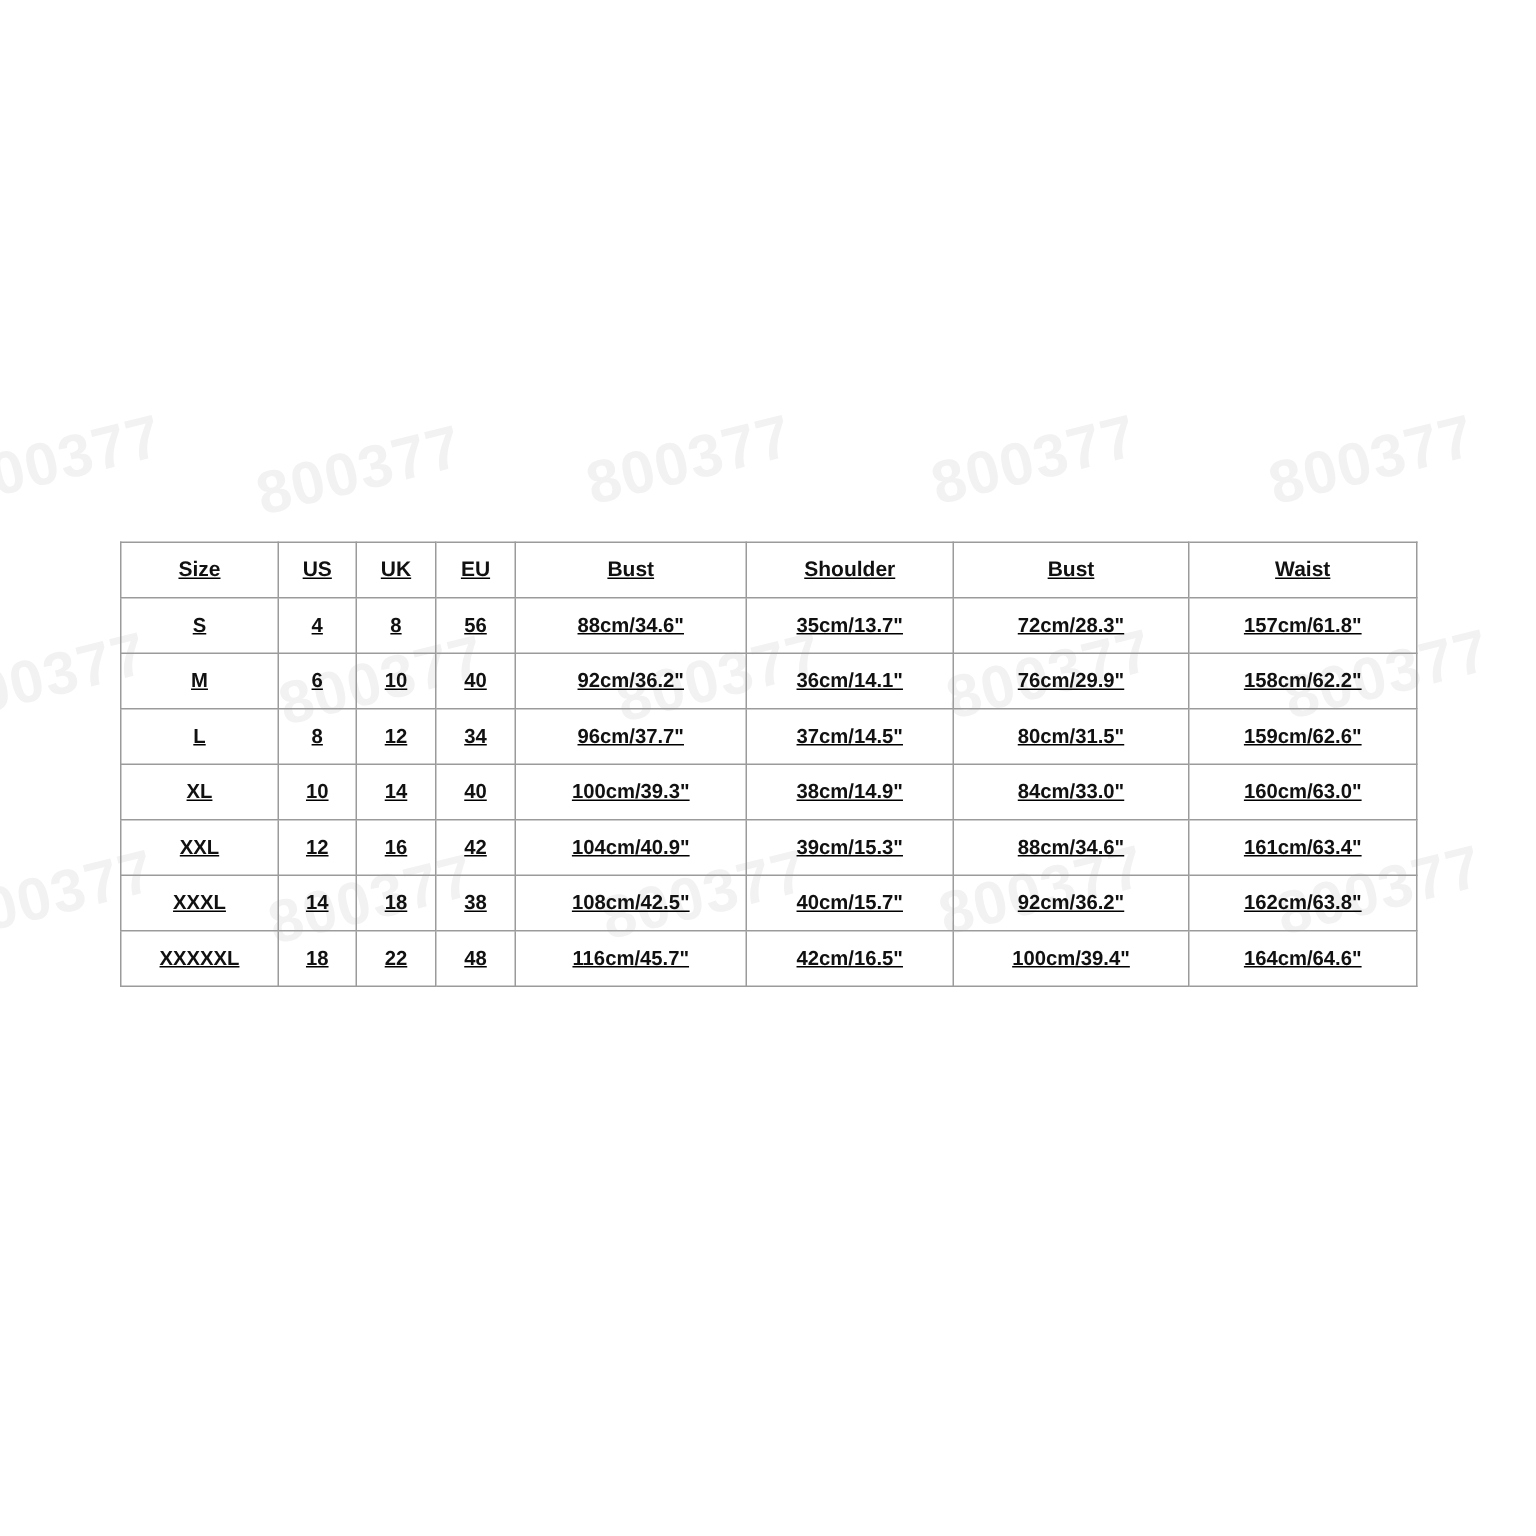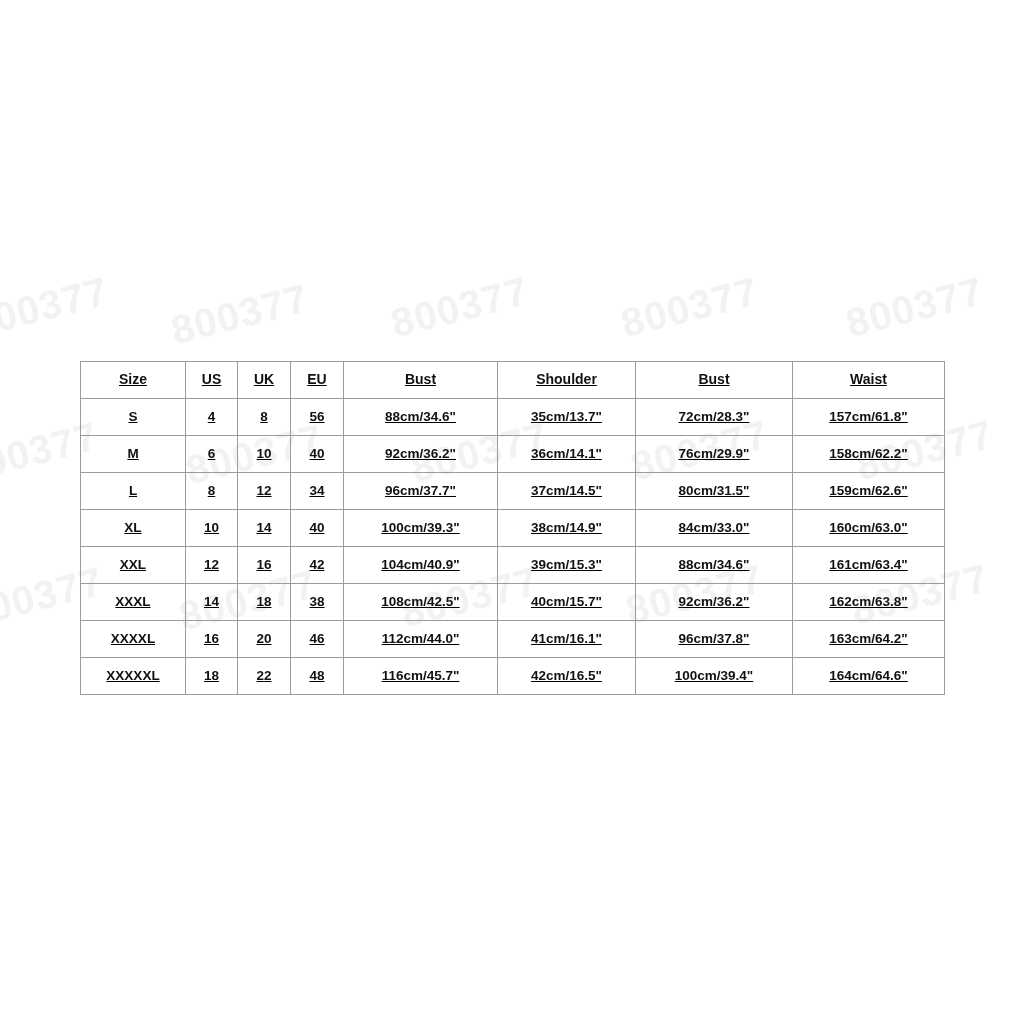--- a/index.html
+++ b/index.html
@@ -187,30 +187,20 @@
             <td>XXXL</td>
             <td>14</td>
             <td>18</td>
             <td>38</td>
             <td>108cm/42.5"</td>
             <td>40cm/15.7"</td>
             <td>92cm/36.2"</td>
             <td>162cm/63.8"</td>
           </tr>
           <tr>
-            <td>XXXXL</td>
-            <td>16</td>
-            <td>20</td>
-            <td>46</td>
-            <td>112cm/44.0"</td>
-            <td>41cm/16.1"</td>
-            <td>96cm/37.8"</td>
-            <td>163cm/64.2"</td>
-          </tr>
-          <tr>
             <td>XXXXXL</td>
             <td>18</td>
             <td>22</td>
             <td>48</td>
             <td>116cm/45.7"</td>
             <td>42cm/16.5"</td>
             <td>100cm/39.4"</td>
             <td>164cm/64.6"</td>
           </tr>
         </tbody>

